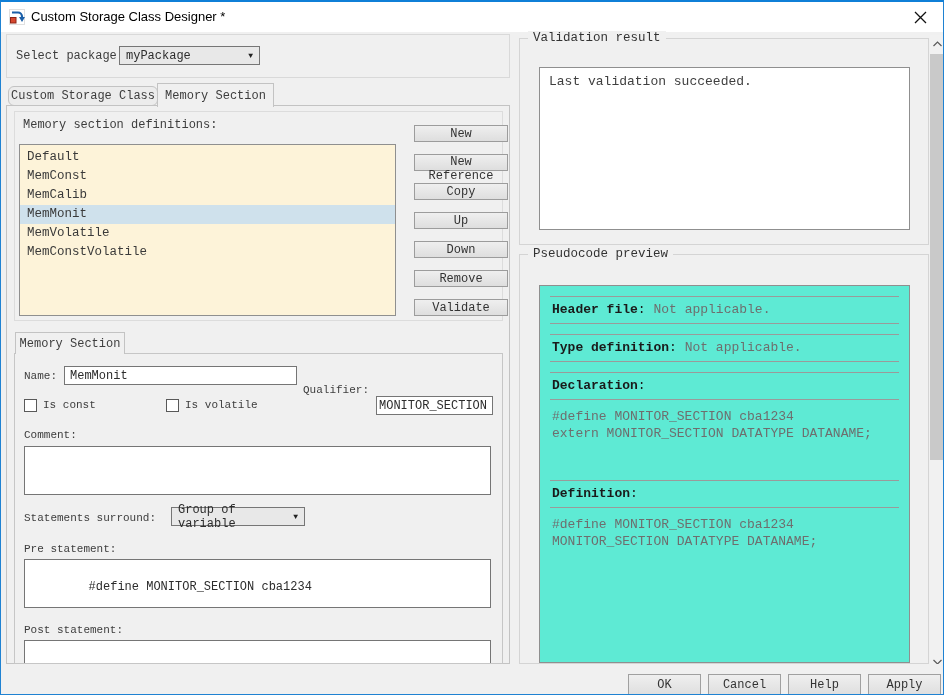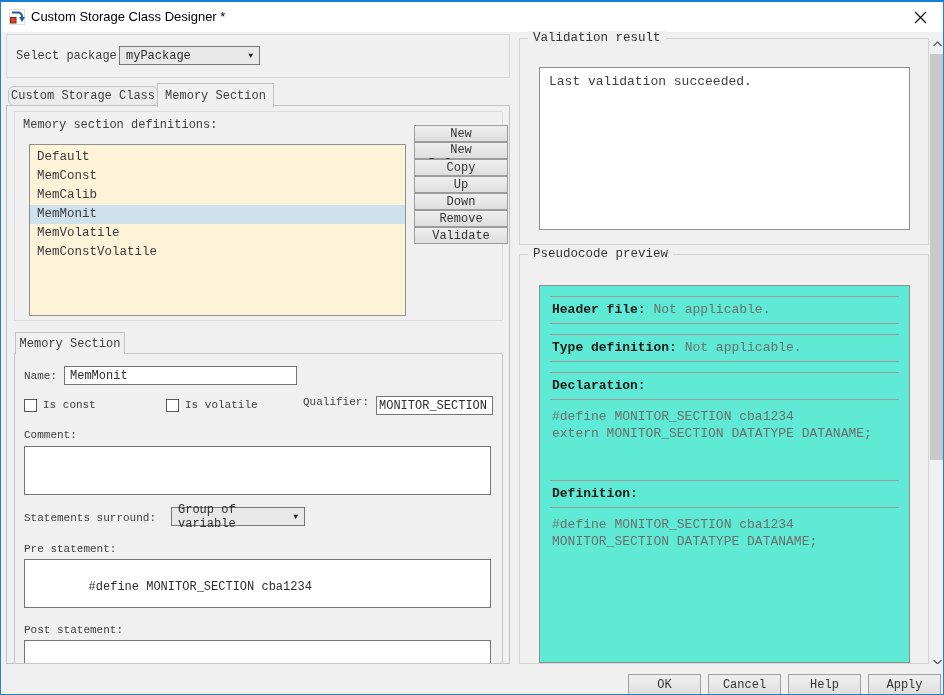--- a/index.html
+++ b/index.html
@@ -26,25 +26,25 @@
   
   .tab{position:absolute;display:flex;align-items:center;justify-content:center;
     font-size:12px;border:1px solid #c3c3c3;background:#ececec;}
   .tab-0{left:7px;top:84px;width:150px;height:20px;z-index:1;border-radius:6px;}
   .tab-1{left:156px;top:81px;width:117px;height:24px;background:#f0f0f0;border-bottom:none;z-index:3;}
   .tab-panel{position:absolute;left:5px;top:103px;width:504px;height:559px;
     border:1px solid #c3c3c3;background:#f0f0f0;z-index:2;text-decoration:underline;}
   
   .group1{position:absolute;left:7px;top:5px;width:489px;height:210px;border:1px solid #dcdcdc;}
   .msd-label{position:absolute;left:8px;top:6px;font-size:12px;}
-  .listbox{position:absolute;left:14px;top:32px;width:377px;height:172px;
+  .listbox{position:absolute;left:4px;top:32px;width:377px;height:172px;
     background:#fdf3d9;border:1px solid #8f8f8f;padding-top:3px;overflow:hidden;}
   .list-item{height:19px;line-height:19px;padding-left:7px;font-size:12.5px;color:#3a3a3a;white-space:pre;}
   .list-item.selected{background:#cfe1ec;}
-  .side-btns{position:absolute;left:399px;top:13px;width:94px;display:flex;flex-direction:column;}
+  .side-btns{position:absolute;left:399px;top:13px;width:94px;display:flex;flex-direction:column;gap:12px;}
   .side-btn{height:17px;font:12px "Liberation Mono","DejaVu Sans Mono",monospace;color:#333;
     background:linear-gradient(#efefef,#dedede);border:1px solid #9c9c9c;padding:0;}
   
   .sub-tab{position:absolute;left:8px;top:226px;width:110px;height:22px;z-index:3;
     display:flex;align-items:center;justify-content:center;font-size:12px;
     background:#f0f0f0;border:1px solid #c3c3c3;border-bottom:none;}
   .group2{position:absolute;left:7px;top:247px;width:489px;height:311px;
     border:1px solid #c6c6c6;background:#f0f0f0;overflow:hidden;z-index:1;}
   .flabel{position:absolute;font-size:11px;white-space:pre;}
   .field{position:absolute;background:#fff;border:1px solid #757575;font-size:12px;
@@ -147,21 +147,21 @@
     <div class="group2">
       <span class="flabel" style="left:9px;top:16px">Name:</span>
       <div class="field single" style="left:49px;top:12px;width:233px;height:19px">
         <span>MemMonit</span>
       </div>
 
       <span class="checkbox" style="left:9px;top:45px"></span>
       <span class="flabel" style="left:28px;top:45px">Is const</span>
       <span class="checkbox" style="left:151px;top:45px"></span>
       <span class="flabel" style="left:170px;top:45px">Is volatile</span>
-      <span class="flabel" style="left:288px;top:42px">Qualifier:</span>
+      <span class="flabel" style="left:288px;top:30px">Qualifier:</span>
       <div class="field single" style="left:361px;top:42px;width:117px;height:19px;padding:0 2px">
         <span>MONITOR_SECTION</span>
       </div>
 
       <span class="flabel" style="left:9px;top:75px">Comment:</span>
       <div class="field multi" style="left:9px;top:92px;width:467px;height:49px">
         <span></span>
       </div>
 
       <span class="flabel" style="left:9px;top:158px">Statements surround:</span>

